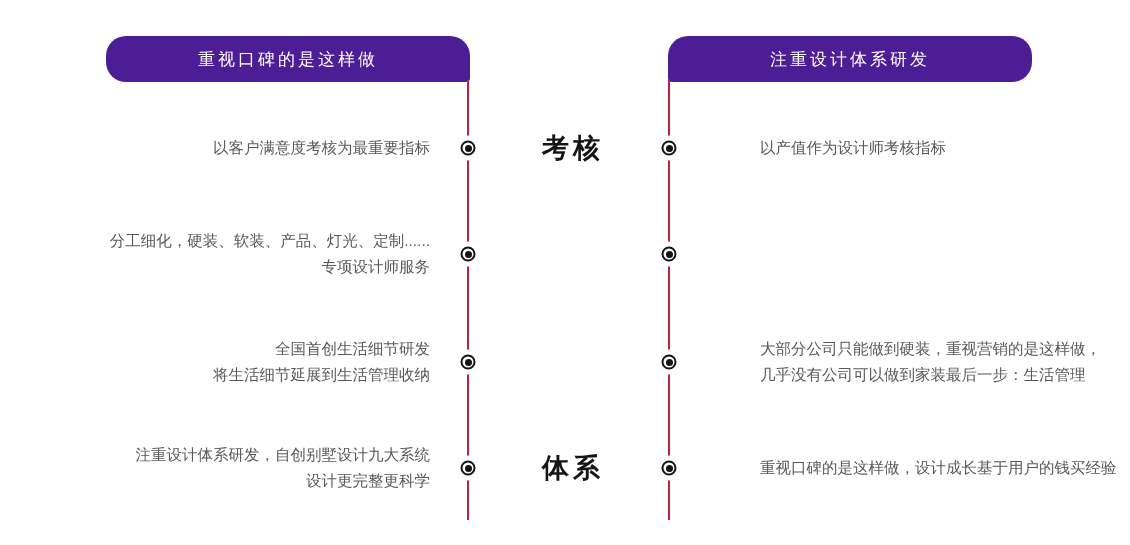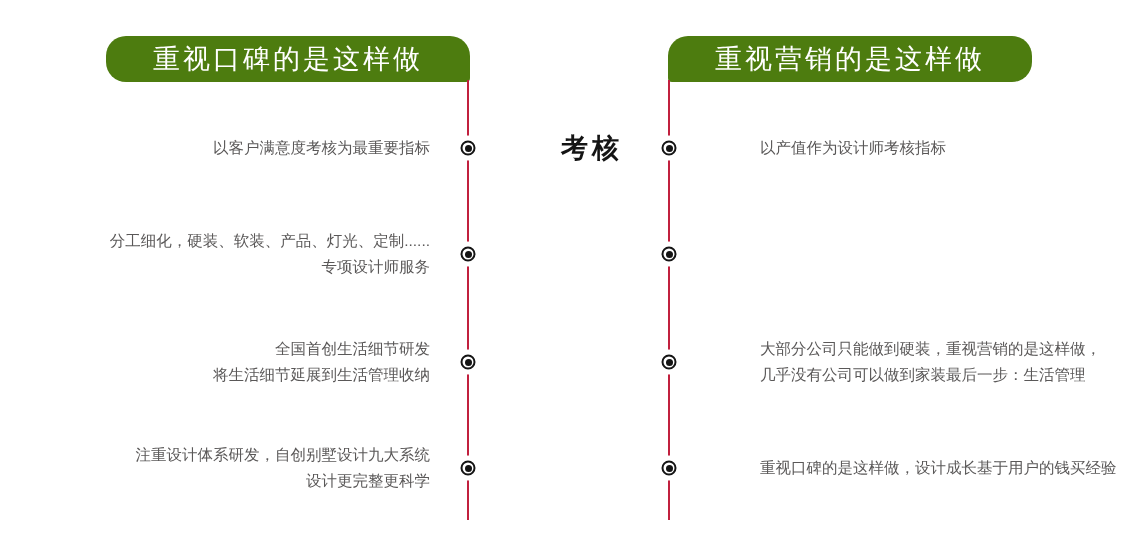--- a/index.html
+++ b/index.html
@@ -5,22 +5,22 @@
   html,body{margin:0;padding:0;background:#ffffff;}
   body{
     width:1130px;height:545px;position:relative;overflow:hidden;
     font-family:"Liberation Sans","DejaVu Sans",sans-serif;
   }
   .stage{position:absolute;inset:0;}
 
   
   .banner{
     position:absolute;top:36px;width:364px;height:46px;
-    background:#4d7c0f;border-radius:20px;
-    color:#ffffff;font-size:27px;font-weight:500;letter-spacing:3px;
+    background:#4c1d95;border-radius:20px;
+    color:#ffffff;font-size:17px;font-weight:500;letter-spacing:3px;
     display:flex;align-items:center;justify-content:center;
   }
   .banner-left{left:106px;border-bottom-right-radius:4px;}
   .banner-right{left:668px;border-bottom-left-radius:4px;}
 
   
   .vline{position:absolute;top:80px;width:2px;height:440px;background:#C1203E;}
   .vline-left{left:467px;}
   .vline-right{left:668px;}
 
@@ -34,42 +34,42 @@
     transform:translate(-50%,-50%);
   }
   .bullet::after{
     content:"";position:absolute;left:50%;top:50%;width:7px;height:7px;
     background:#141414;border-radius:50%;transform:translate(-50%,-50%);
   }
   .bl{left:468px}.br{left:669px}
 
   
   .clabel{
-    position:absolute;left:493px;width:198px;text-align:center;
+    position:absolute;left:474px;width:198px;text-align:center;
     transform:translateY(-50%);
     font-size:27px;font-weight:700;color:#141414;letter-spacing:4px;
     font-family:"Liberation Sans","DejaVu Sans",sans-serif;
   }
 
   
   .ltext,.rtext{
     position:absolute;transform:translateY(-50%);
     font-size:15.5px;line-height:26px;color:#5a5858;
     white-space:pre-line;
   }
   .ltext{right:700px;width:440px;text-align:right;}
   .rtext{left:716px;width:410px;text-align:left;margin-left:44px;}
 </style>
 </head>
 <body>
 
 <div class="stage">
 
   <div class="banner banner-left">重视口碑的是这样做</div>
-  <div class="banner banner-right">重视营销的是这样做</div>
+  <div class="banner banner-right">注重设计体系研发</div>
 
   <div class="vline vline-left"></div>
   <div class="vline vline-right"></div>
 
   <div class="ltext r1">以客户满意度考核为最重要指标</div>
   <span class="bullet bl r1"></span>
   <div class="clabel r1">考核</div>
   <span class="bullet br r1"></span>
   <div class="rtext r1">以产值作为设计师考核指标</div>
 
@@ -81,16 +81,17 @@
   <div class="ltext r3">全国首创生活细节研发
 将生活细节延展到生活管理收纳</div>
   <span class="bullet bl r3"></span>
   <span class="bullet br r3"></span>
   <div class="rtext r3">大部分公司只能做到硬装，重视营销的是这样做，
 几乎没有公司可以做到家装最后一步：生活管理</div>
 
   <div class="ltext r4">注重设计体系研发，自创别墅设计九大系统
 设计更完整更科学</div>
   <span class="bullet bl r4"></span>
+  <div class="clabel r4">体系</div>
   <span class="bullet br r4"></span>
   <div class="rtext r4">重视口碑的是这样做，设计成长基于用户的钱买经验</div>
 
 </div>
 
 </body></html>

